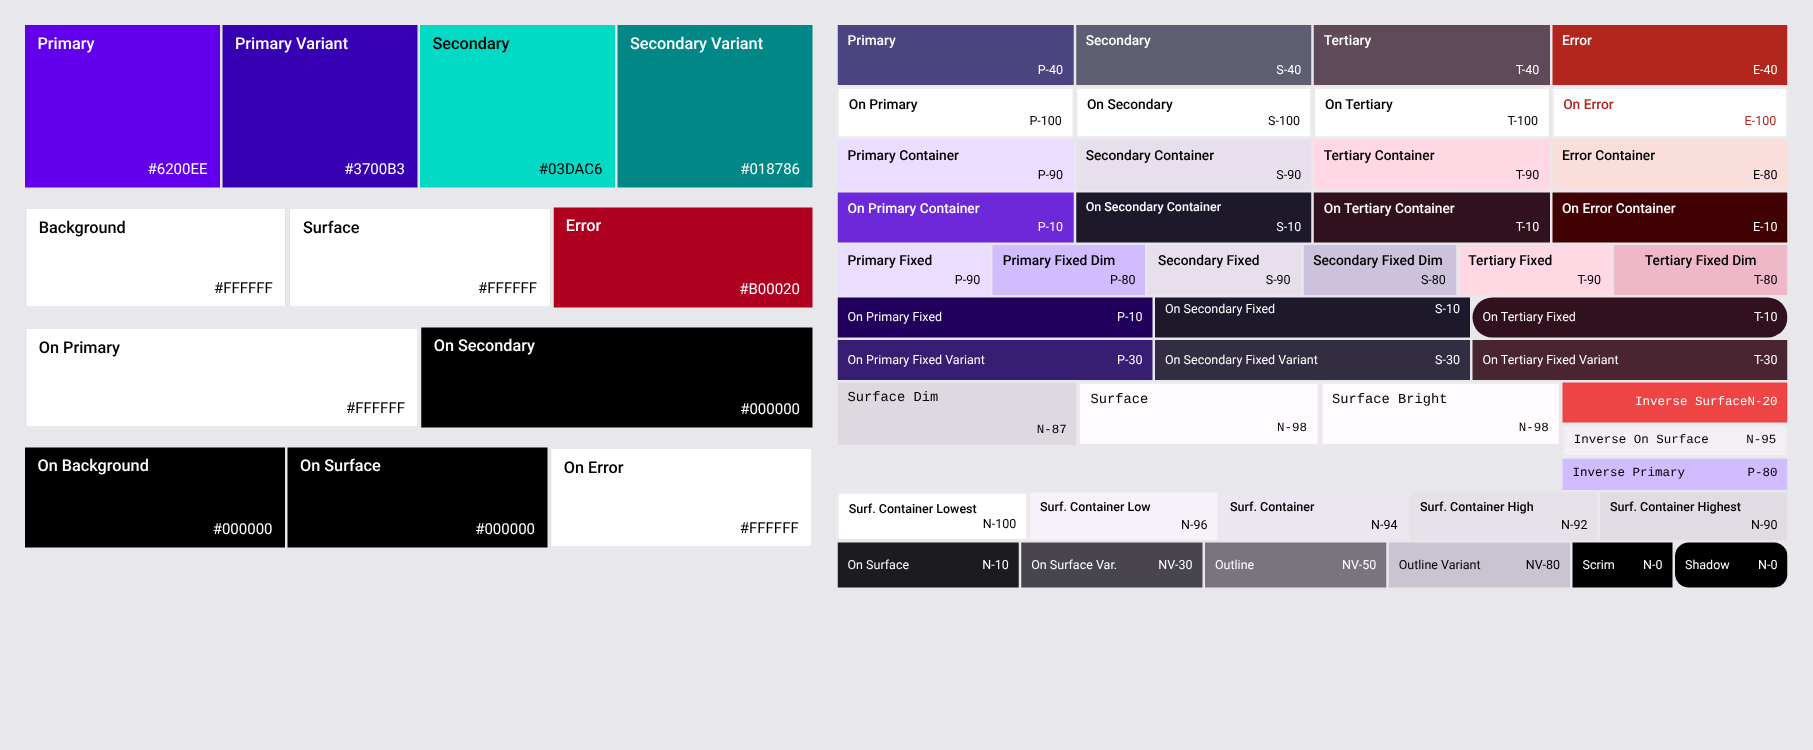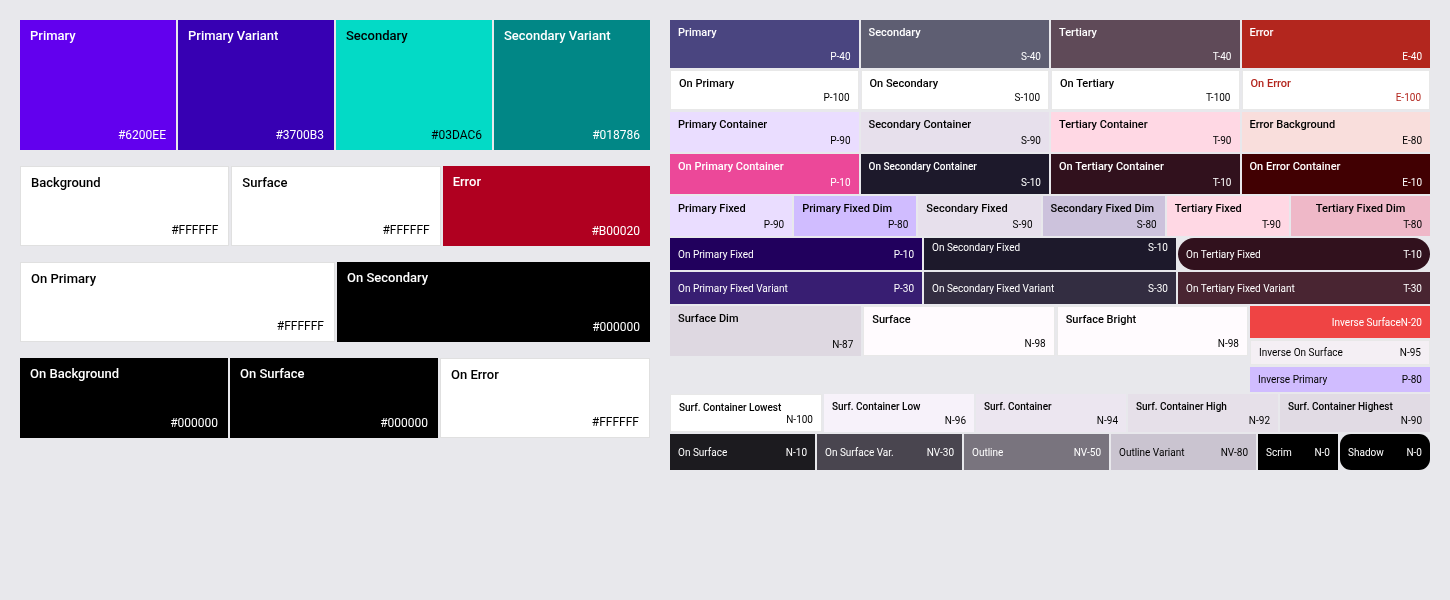--- a/index.html
+++ b/index.html
@@ -200,27 +200,27 @@
     </div>
     <div class="grid-cell cell-wide" style="background:#e7e0ec; color:#000000; min-height:40px;">
       <span class="cell-name">Secondary Container</span>
       <span class="cell-code">S-90</span>
     </div>
     <div class="grid-cell cell-wide" style="background:#ffd8e4; color:#000000; min-height:40px;">
       <span class="cell-name">Tertiary Container</span>
       <span class="cell-code">T-90</span>
     </div>
     <div class="grid-cell cell-wide" style="background:#f9dedc; color:#000000; min-height:40px;">
-      <span class="cell-name">Error Background</span>
+      <span class="cell-name">Error Container</span>
       <span class="cell-code">E-80</span>
     </div>
   </div>
 
   <div class="grid-row">
-    <div class="grid-cell cell-wide" style="background:#ec4899; color:#FFFFFF; min-height:40px;">
+    <div class="grid-cell cell-wide" style="background:#6d28d9; color:#FFFFFF; min-height:40px;">
       <span class="cell-name">On Primary Container</span>
       <span class="cell-code">P-10</span>
     </div>
     <div class="grid-cell cell-wide" style="background:#1d192b; color:#FFFFFF; min-height:40px;">
       <span class="cell-name" style="font-size:10px;">On Secondary Container</span>
       <span class="cell-code">S-10</span>
     </div>
     <div class="grid-cell cell-wide" style="background:#31111d; color:#FFFFFF; min-height:40px;">
       <span class="cell-name">On Tertiary Container</span>
       <span class="cell-code">T-10</span>
@@ -284,21 +284,21 @@
         <span style="font-size:10px;">On Tertiary Fixed</span>
         <span style="font-size:10px;">T-10</span>
       </div>
       <div class="grid-cell" style="background:#492532; color:#FFFFFF; flex:1; flex-direction:row; justify-content:space-between; align-items:center; padding:4px 8px; min-height:32px;">
         <span style="font-size:10px;">On Tertiary Fixed Variant</span>
         <span style="font-size:10px;">T-30</span>
       </div>
     </div>
   </div>
 
-  <div style="display:flex; gap:2px;">
+  <div style="display:flex; gap:2px;font-family:Liberation Mono, monospace;">
     <div style="flex:1; display:flex; flex-direction:column; gap:2px;">
       <div class="grid-cell" style="background:#ded8e1; color:#000000; min-height:50px;">
         <span class="cell-name">Surface Dim</span>
         <span class="cell-code">N-87</span>
       </div>
     </div>
     <div style="flex:1; display:flex; flex-direction:column; gap:2px;">
       <div class="grid-cell" style="background:#fffbfe; color:#000000; min-height:50px; border:1px solid #e8e8e8;">
         <span class="cell-name">Surface</span>
         <span class="cell-code">N-98</span>

